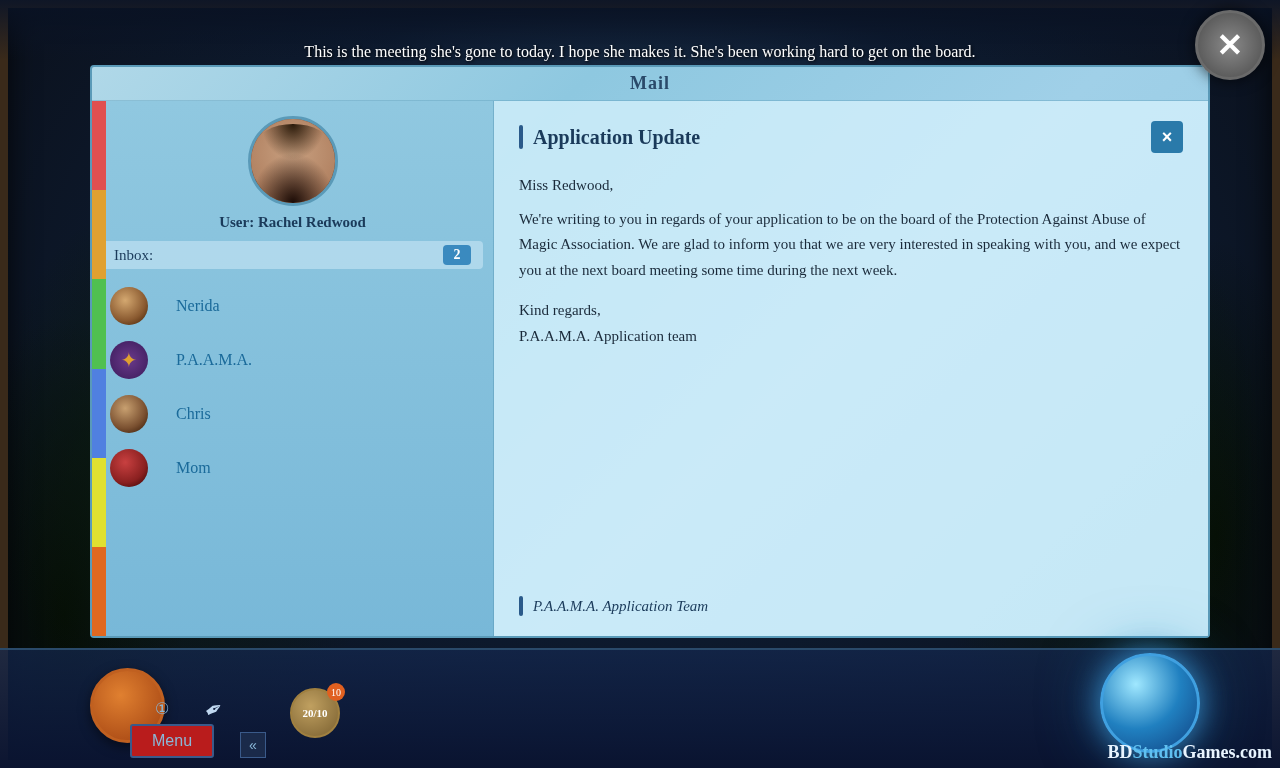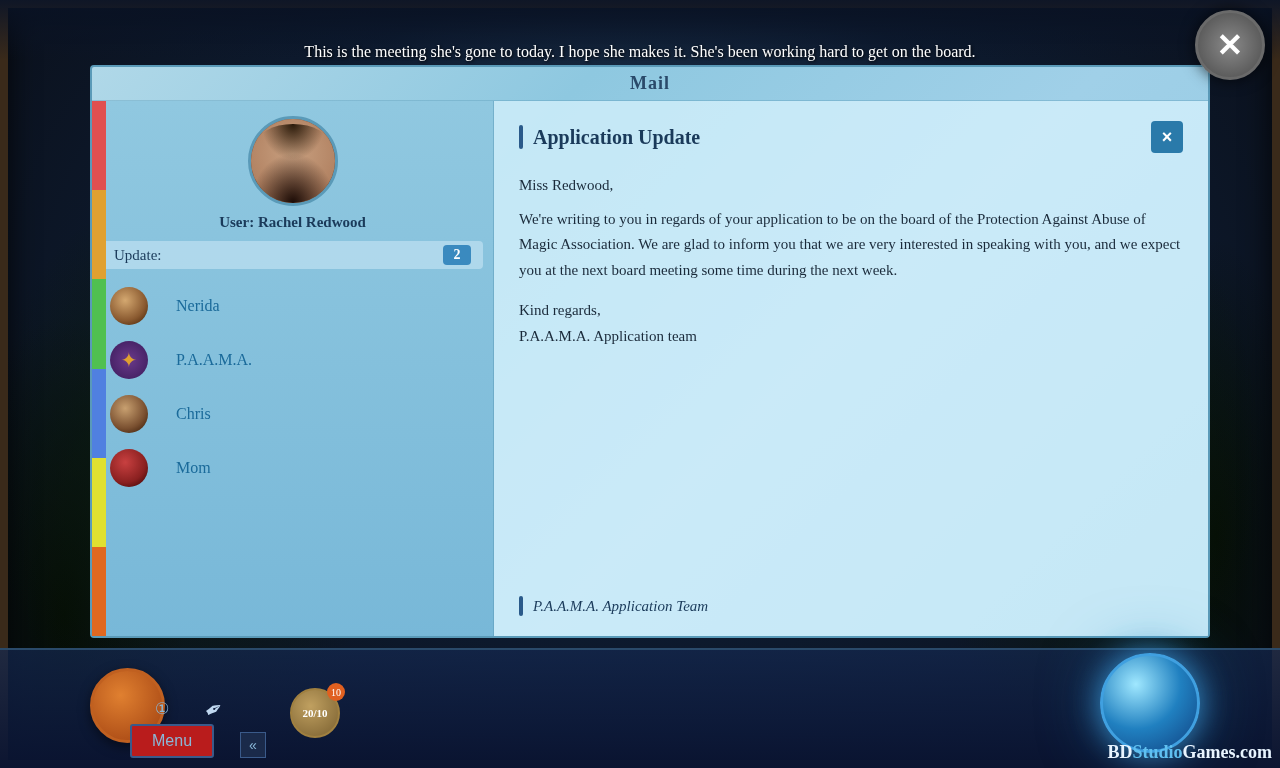--- a/index.html
+++ b/index.html
@@ -572,21 +572,21 @@
         <div class="stripe-seg" style="background:#e06820;"></div>
       </div>
 
       <div class="user-avatar">
         <div class="avatar-face"></div>
       </div>
 
       <div class="user-name-label">User: Rachel Redwood</div>
 
       <div class="inbox-bar">
-        <span class="inbox-label">Update:</span>
+        <span class="inbox-label">Inbox:</span>
         <span class="inbox-badge">2</span>
       </div>
 
       <div class="contact-list">
 
         <div class="contact-item">
           <div class="contact-avatar contact-avatar-nerida"></div>
           <span class="contact-name">Nerida</span>
         </div>
 

